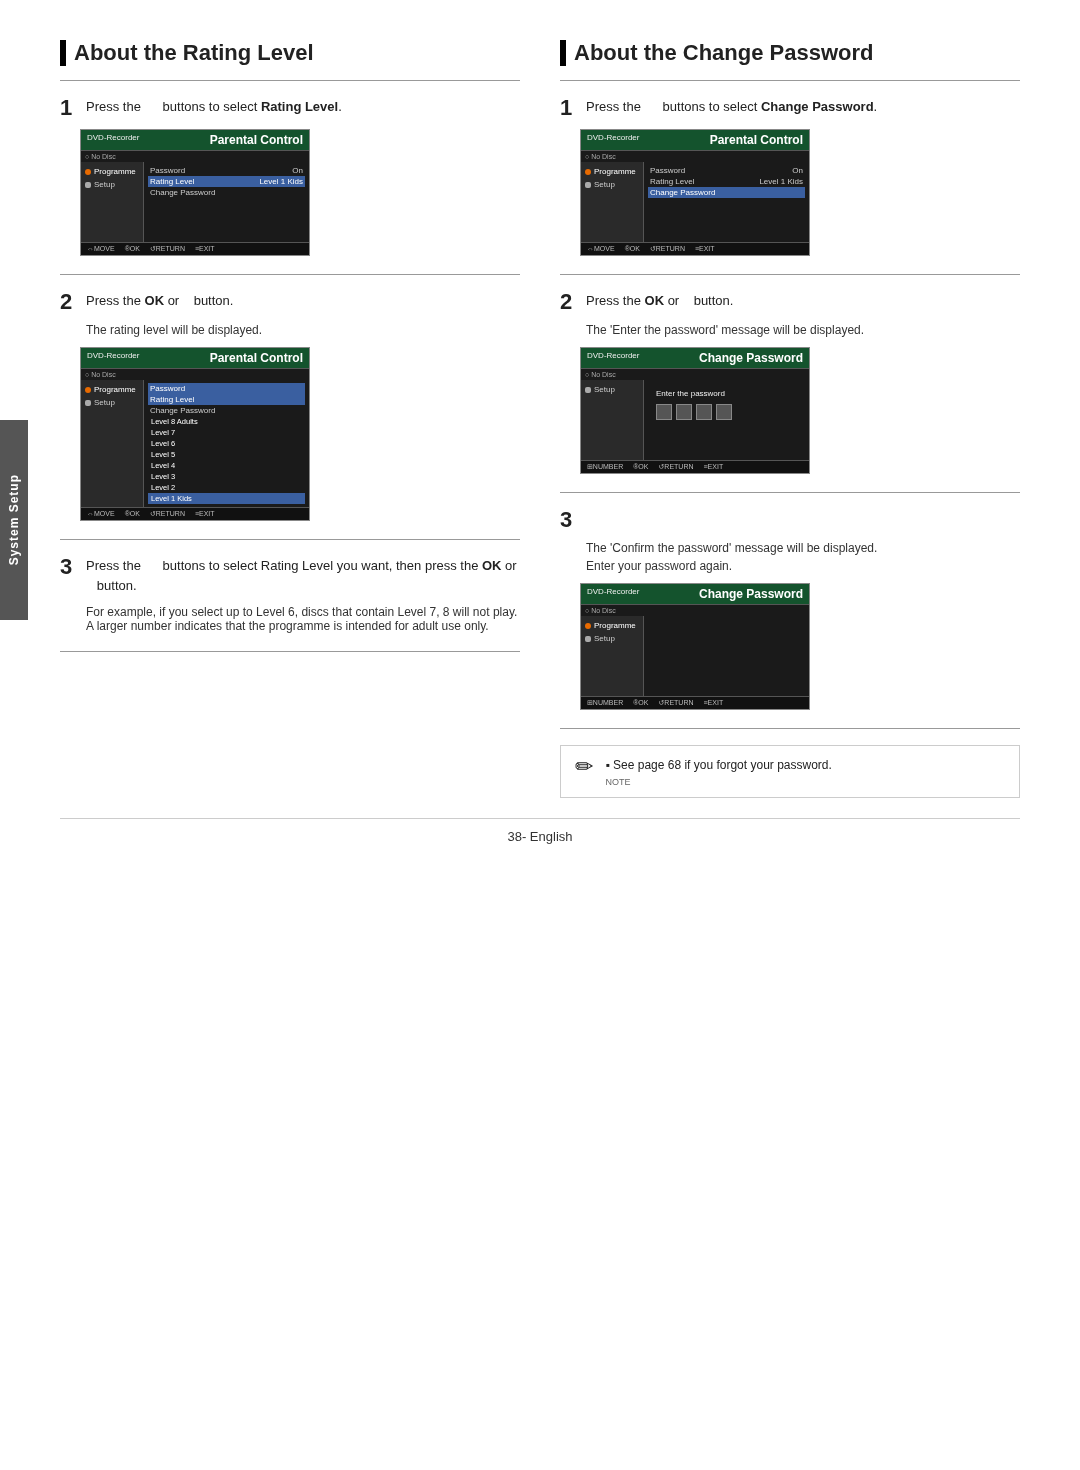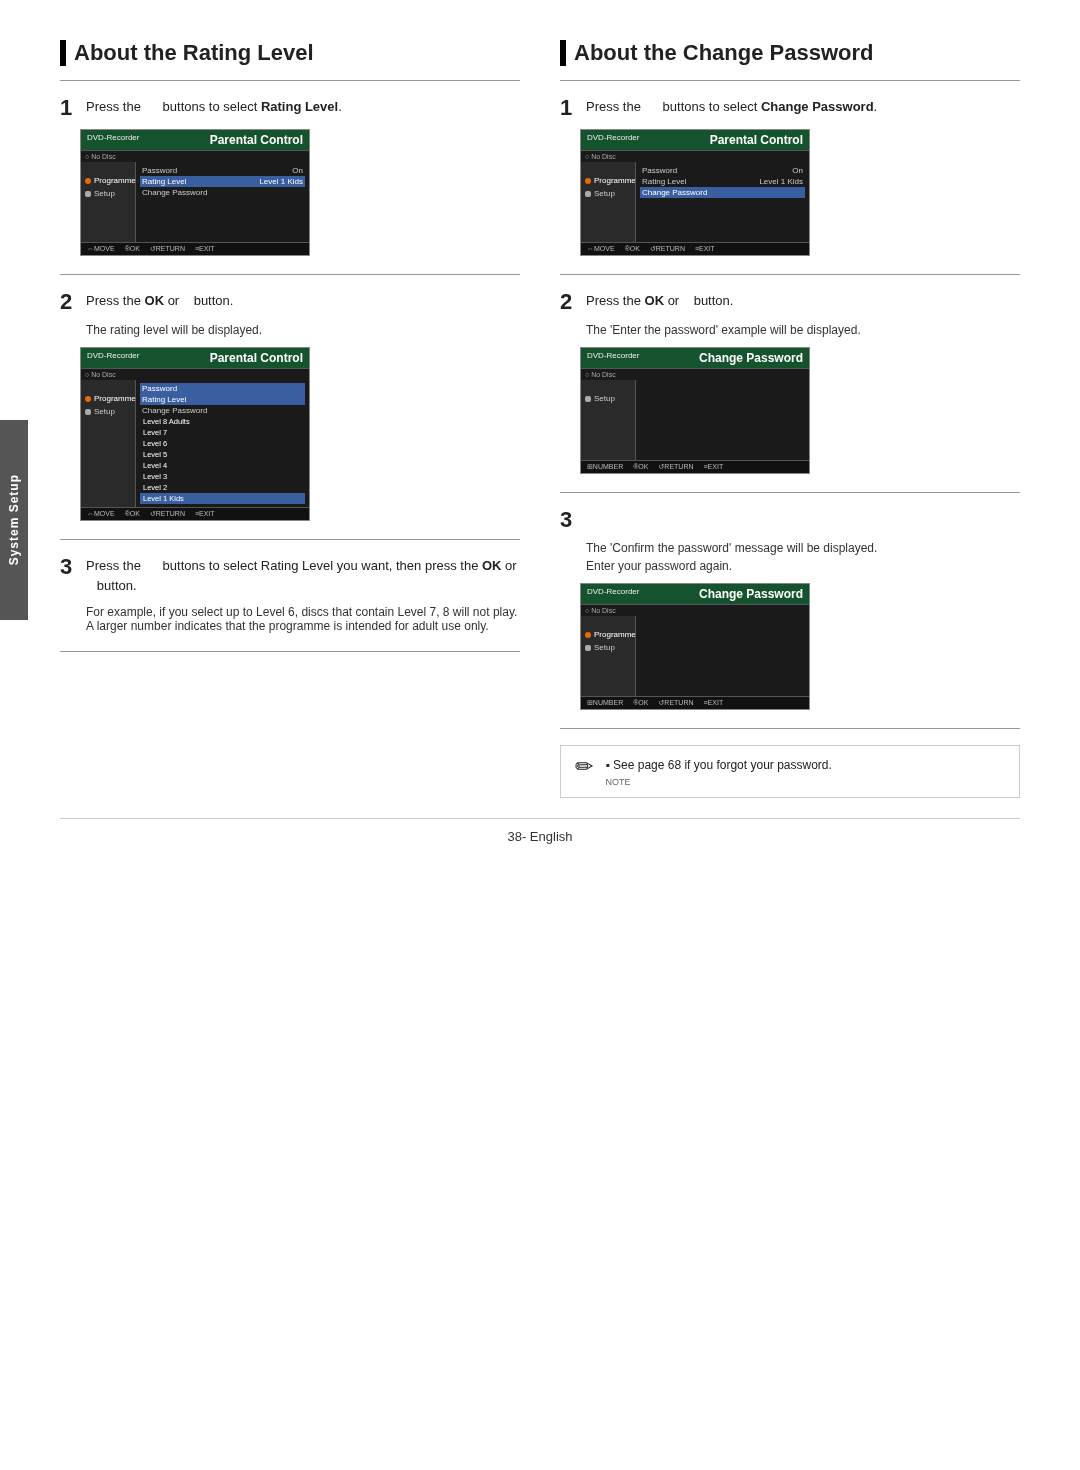--- a/index.html
+++ b/index.html
@@ -124,24 +124,24 @@
     }
     .dvd-screen-header .left { color: #eee; font-size: 8px; }
     .dvd-screen-header .right { color: #fff; font-size: 12px; font-weight: bold; }
 
     .dvd-screen-body {
       display: flex;
       min-height: 80px;
     }
 
     .dvd-sidebar {
-      width: 55px;
+      width: 63px;
       background: #2a2a2a;
       border-right: 1px solid #555;
-      padding: 12px 0;
+      padding: 3px 0;
     }
 
     .dvd-sidebar-item {
       padding: 2px 4px;
       font-size: 8px;
       color: #ccc;
       display: flex;
       align-items: center;
       gap: 3px;
       cursor: default;
@@ -454,35 +454,46 @@
 
       <hr class="section-divider">
 
       <div class="step-block">
         <div class="step-number-row">
           <span class="step-num">2</span>
           <span class="step-text">
             Press the <b>OK</b> or &nbsp;&nbsp; button.
           </span>
         </div>
-        <div class="step-sub">The 'Enter the password' example will be displayed.</div>
+        <div class="step-sub">The 'Enter the password' message will be displayed.</div>
 
         <div class="screen-wrap" style="margin-top:10px;">
           <div class="dvd-screen">
             <div class="dvd-screen-header">
               <span class="left">DVD-Recorder</span>
               <span class="right">Change Password</span>
             </div>
             <div class="dvd-no-disc">○ No Disc</div>
             <div class="dvd-screen-body">
               <div class="dvd-sidebar">
                 <div class="dvd-sidebar-item">
                   <span class="icon-dot gear"></span>Setup
                 </div>
               </div>
+              <div class="dvd-content">
+                <div class="dvd-password-section">
+                  <div class="dvd-password-label">Enter the password</div>
+                  <div class="dvd-password-boxes">
+                    <div class="dvd-password-box"></div>
+                    <div class="dvd-password-box"></div>
+                    <div class="dvd-password-box"></div>
+                    <div class="dvd-password-box"></div>
+                  </div>
+                </div>
+              </div>
             </div>
             <div class="dvd-footer">
               <span>⊞NUMBER</span>
                 <span>®OK</span>
                 <span>↺RETURN</span>
                 <span>≡EXIT</span>
             </div>
           </div>
         </div>
       </div>

